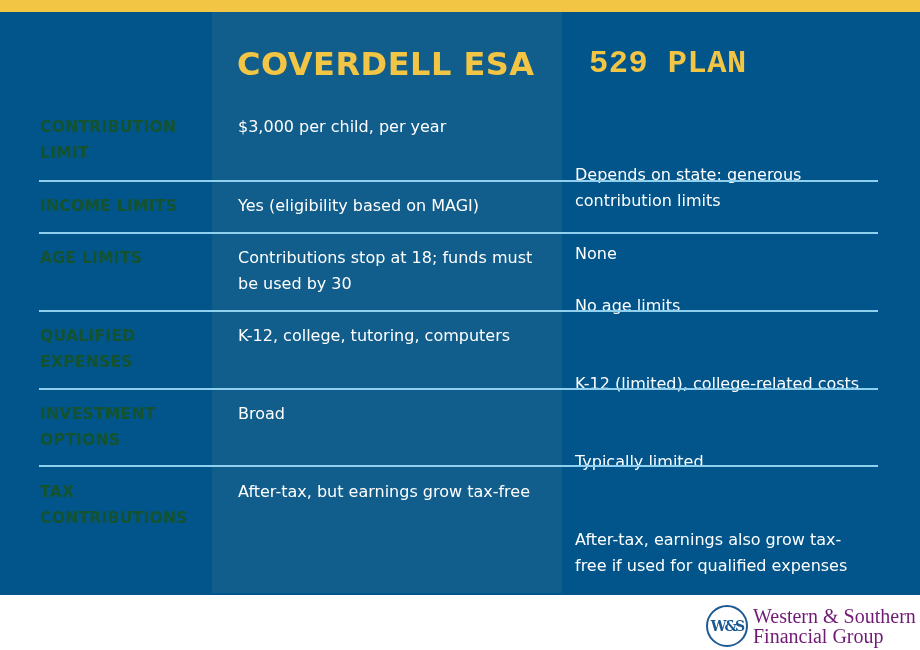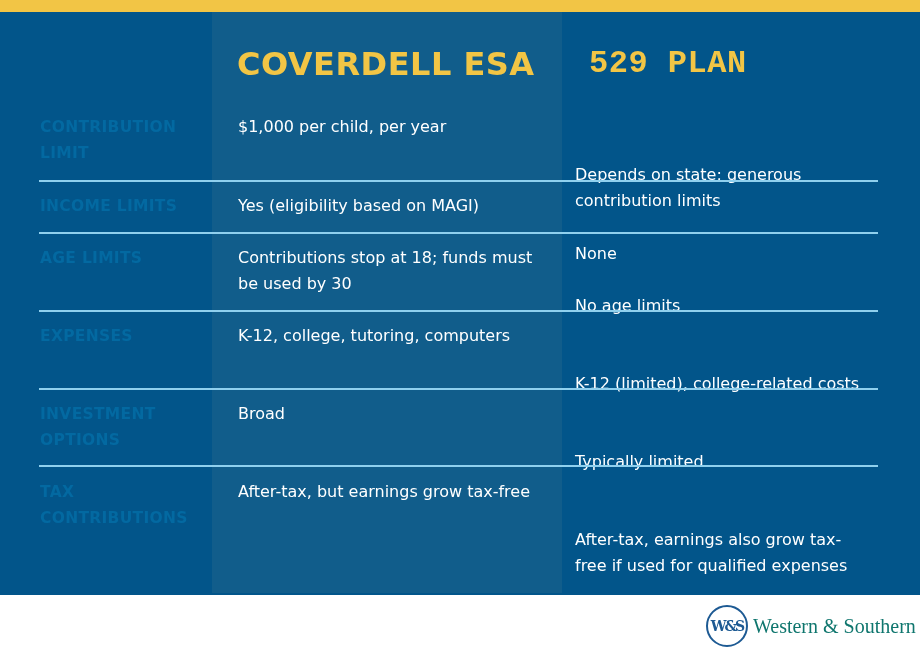--- a/index.html
+++ b/index.html
@@ -12,57 +12,57 @@
 
     .col-head {
       position: absolute; top: 45px; color: #f2c545;
       font-family: "DejaVu Sans", sans-serif; font-weight: bold; font-size: 32px; letter-spacing: 0.5px;
     }
     .head-esa { left: 237px; }
     .head-529 { left: 589px; font-family: Liberation Mono, monospace; }
 
     .row { position: absolute; left: 0; width: 920px; }
     .label {
-      position: absolute; left: 40px; width: 170px; color: #0369a1;
+      position: absolute; left: 40px; width: 170px; color: #14532d;
       font-weight: bold; font-size: 15.5px; line-height: 26px; letter-spacing: 0.3px;
     }
     .cell {
       position: absolute; color: #ffffff; font-size: 16px; line-height: 26px;
     }
     .cell-esa { left: 238px; width: 310px; }
     .cell-529 { left: 575px; width: 290px; margin-top: 48px; }
 
     .divider { position: absolute; left: 39px; width: 839px; height: 2px; background: #8fd0ee; }
 
     .logo { position: absolute; left: 706px; top: 604px; height: 44px; display: flex; align-items: center; }
     .logo-mark {
       width: 42px; height: 42px; border: 2.5px solid #1d5a93; border-radius: 50%;
       display: flex; align-items: center; justify-content: center;
       color: #1d5a93; font-family: "DejaVu Serif", serif; font-weight: bold; font-size: 14px; letter-spacing: -2px;
     }
     .logo-text {
-      margin-left: 5px; color: #0f766e; font-family: "Liberation Serif", serif; font-size: 20px; line-height: 20px;
+      margin-left: 5px; color: #701a75; font-family: "Liberation Serif", serif; font-size: 20px; line-height: 20px;
     }
   </style>
 </head>
 <body>
 
 <div class="top-bar"></div>
 <div class="panel"></div>
 <div class="mid-band"></div>
 
 <div class="col-head head-esa">COVERDELL ESA</div>
 <div class="col-head head-529">529 PLAN</div>
 
 <div class="row" style="top:114px;">
   <div class="label">
     <div>CONTRIBUTION</div>
     <div>LIMIT</div>
   </div>
-  <div class="cell cell-esa">$1,000 per child, per year</div>
+  <div class="cell cell-esa">$3,000 per child, per year</div>
   <div class="cell cell-529">Depends on state; generous contribution limits</div>
 </div>
 <div class="divider" style="top:180px;"></div>
 
 <div class="row" style="top:193px;">
   <div class="label">
     <div>INCOME LIMITS</div>
   </div>
   <div class="cell cell-esa">Yes (eligibility based on MAGI)</div>
   <div class="cell cell-529">None</div>
@@ -73,20 +73,21 @@
   <div class="label">
     <div>AGE LIMITS</div>
   </div>
   <div class="cell cell-esa">Contributions stop at 18; funds must be used by 30</div>
   <div class="cell cell-529">No age limits</div>
 </div>
 <div class="divider" style="top:310px;"></div>
 
 <div class="row" style="top:323px;">
   <div class="label">
+    <div>QUALIFIED</div>
     <div>EXPENSES</div>
   </div>
   <div class="cell cell-esa">K-12, college, tutoring, computers</div>
   <div class="cell cell-529">K-12 (limited), college-related costs</div>
 </div>
 <div class="divider" style="top:388px;"></div>
 
 <div class="row" style="top:401px;">
   <div class="label">
     <div>INVESTMENT</div>
@@ -103,14 +104,15 @@
     <div>CONTRIBUTIONS</div>
   </div>
   <div class="cell cell-esa">After-tax, but earnings grow tax-free</div>
   <div class="cell cell-529">After-tax, earnings also grow tax-free if used for qualified expenses</div>
 </div>
 
 <div class="logo">
   <div class="logo-mark">W&amp;S</div>
   <div class="logo-text">
     <div>Western &amp; Southern</div>
+    <div>Financial Group</div>
   </div>
 </div>
 
 </body></html>

